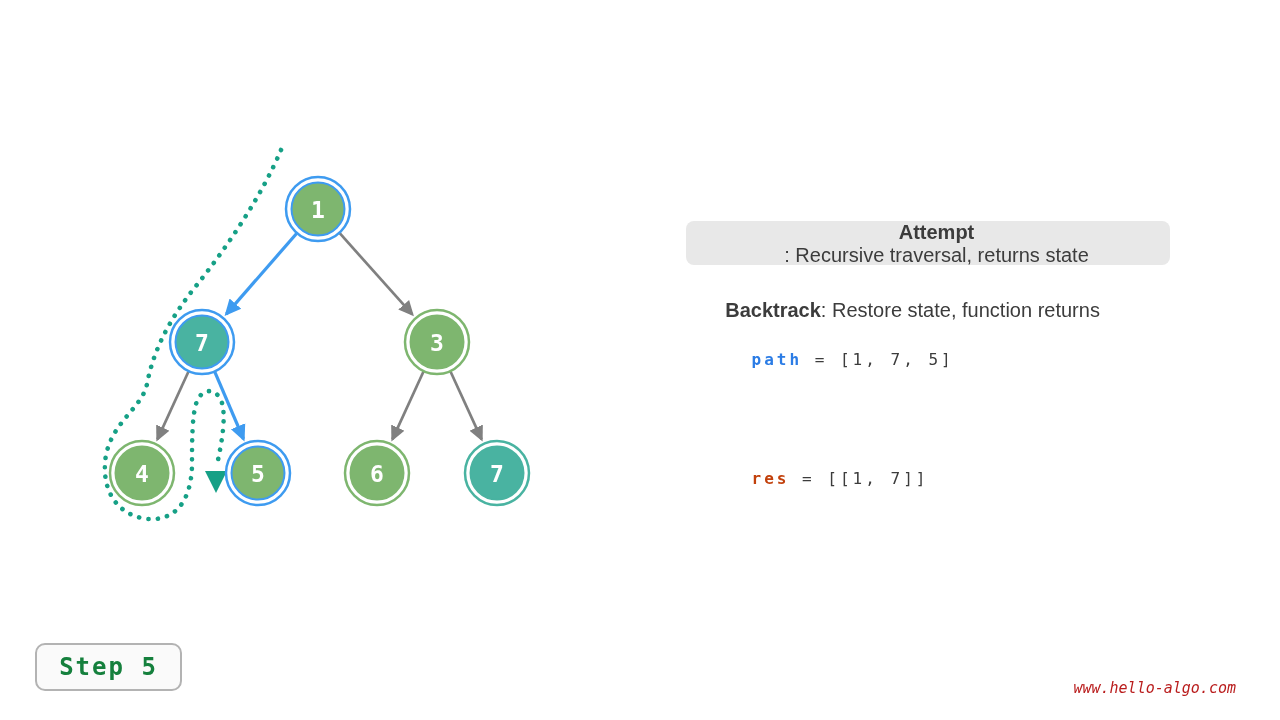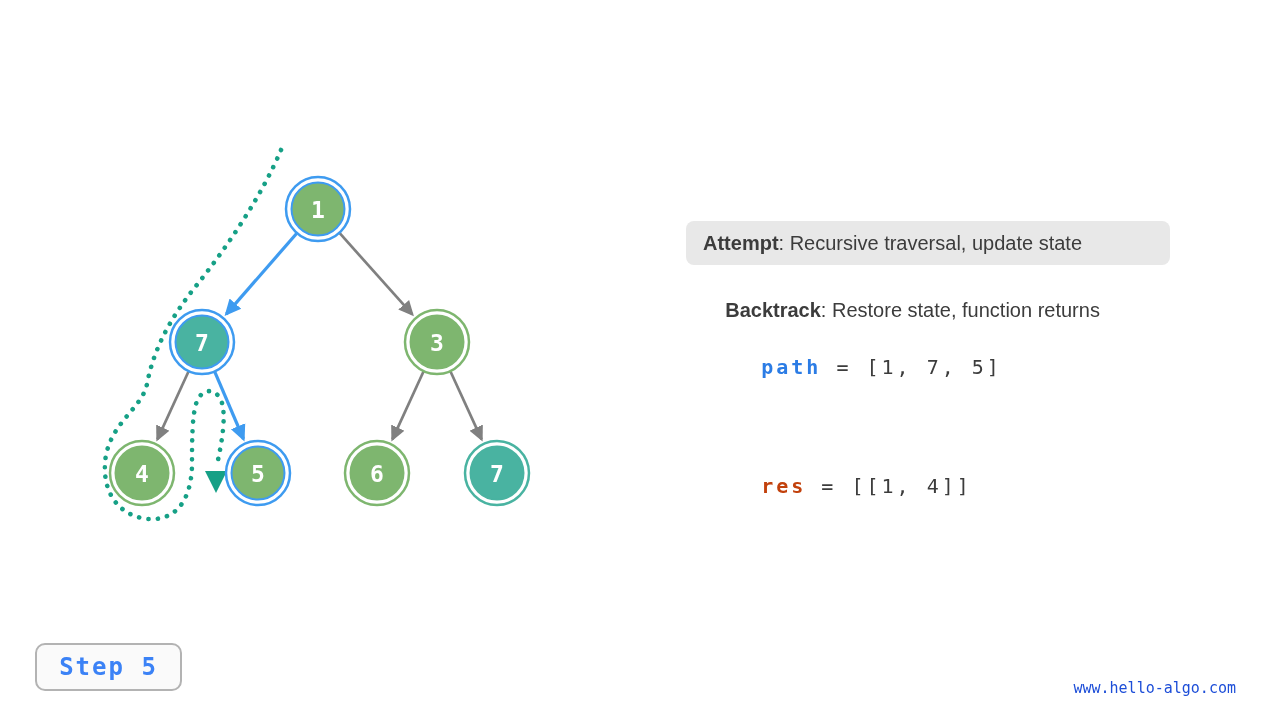--- a/index.html
+++ b/index.html
@@ -29,35 +29,36 @@
     height: 44px;
     background: #e8e8e8;
     border-radius: 8px;
     display: flex;
     align-items: center;
     padding-left: 17px;
     box-sizing: border-box;
     font-size: 20px;
     color: #3c3c3c;
     white-space: pre;
+    flex-direction: column;
   }
   .backtrack-line {
     position: absolute;
     left: 703px;
     top: 276px;
     font-size: 20px;
     color: #3c3c3c;
     white-space: pre;
   }
   .bold-label { font-weight: bold; }
   .code-line {
     position: absolute;
     left: 701px;
     font-family: "DejaVu Sans Mono", monospace;
-    font-size: 20px;
+    font-size: 16px;
     letter-spacing: 3px;
     color: #3c3c3c;
     white-space: pre;
   }
   .code-line.path-line { top: 331px; }
   .code-line.res-line  { top: 450px; }
   .kw { font-weight: bold; }
   .step-badge {
     position: absolute;
     left: 35px;
@@ -68,29 +69,30 @@
     border: 2px solid #b3b3b3;
     border-radius: 10px;
     box-sizing: border-box;
     display: flex;
     align-items: center;
     justify-content: center;
     font-family: "DejaVu Sans Mono", monospace;
     font-size: 24px;
     font-weight: bold;
     letter-spacing: 2px;
-    color: #3b82f6;
+    color: #15803d;
   }
   .watermark {
     position: absolute;
     right: 44px;
     top: 679px;
     font-family: "DejaVu Sans Mono", monospace;
     font-size: 15px;
-    color: #1d4ed8;
+    color: #b91c1c;
+    font-style: italic;
   }
   .node-label-text {
     font-family: "DejaVu Sans Mono", monospace;
     font-weight: bold;
   }
 </style>
 </head>
 <body>
 
 <div class="stage">
@@ -149,33 +151,33 @@
         </g>
         <g>
           <circle cx="497" cy="473" r="32" fill="none" stroke="#49b3a1" stroke-width="2.5"></circle>
           <circle cx="497" cy="473" r="26.5" fill="#49b3a1" stroke="#49b3a1" stroke-width="2"></circle>
           <text x="497" y="474" text-anchor="middle" dominant-baseline="central" fill="#ffffff" font-size="23" class="node-label-text">7</text>
         </g>
       </g>
   </svg>
 
   <div class="attempt-box">
-    <span class="bold-label">Attempt</span><span>: Recursive traversal, update state</span>
+    <span class="bold-label">Attempt</span><span>: Recursive traversal, returns state</span>
   </div>
 
   <div class="backtrack-line">
     <span class="bold-label">Backtrack</span><span>: Restore state, function returns</span>
   </div>
 
   <div class="code-line path-line">
     <span class="kw" id="path-kw" style="color: rgb(43, 124, 229);">path</span><span> = [1, 7, 5]</span>
   </div>
 
   <div class="code-line res-line">
-    <span class="kw" id="res-kw" style="color: #c2410c;">res</span><span> = [[1, 4]]</span>
+    <span class="kw" id="res-kw" style="color: #c2410c;">res</span><span> = [[1, 7]]</span>
   </div>
 
   <div class="step-badge">
     <span>Step 5</span>
   </div>
 
   <div class="watermark">www.hello-algo.com</div>
 
 </div>
 

